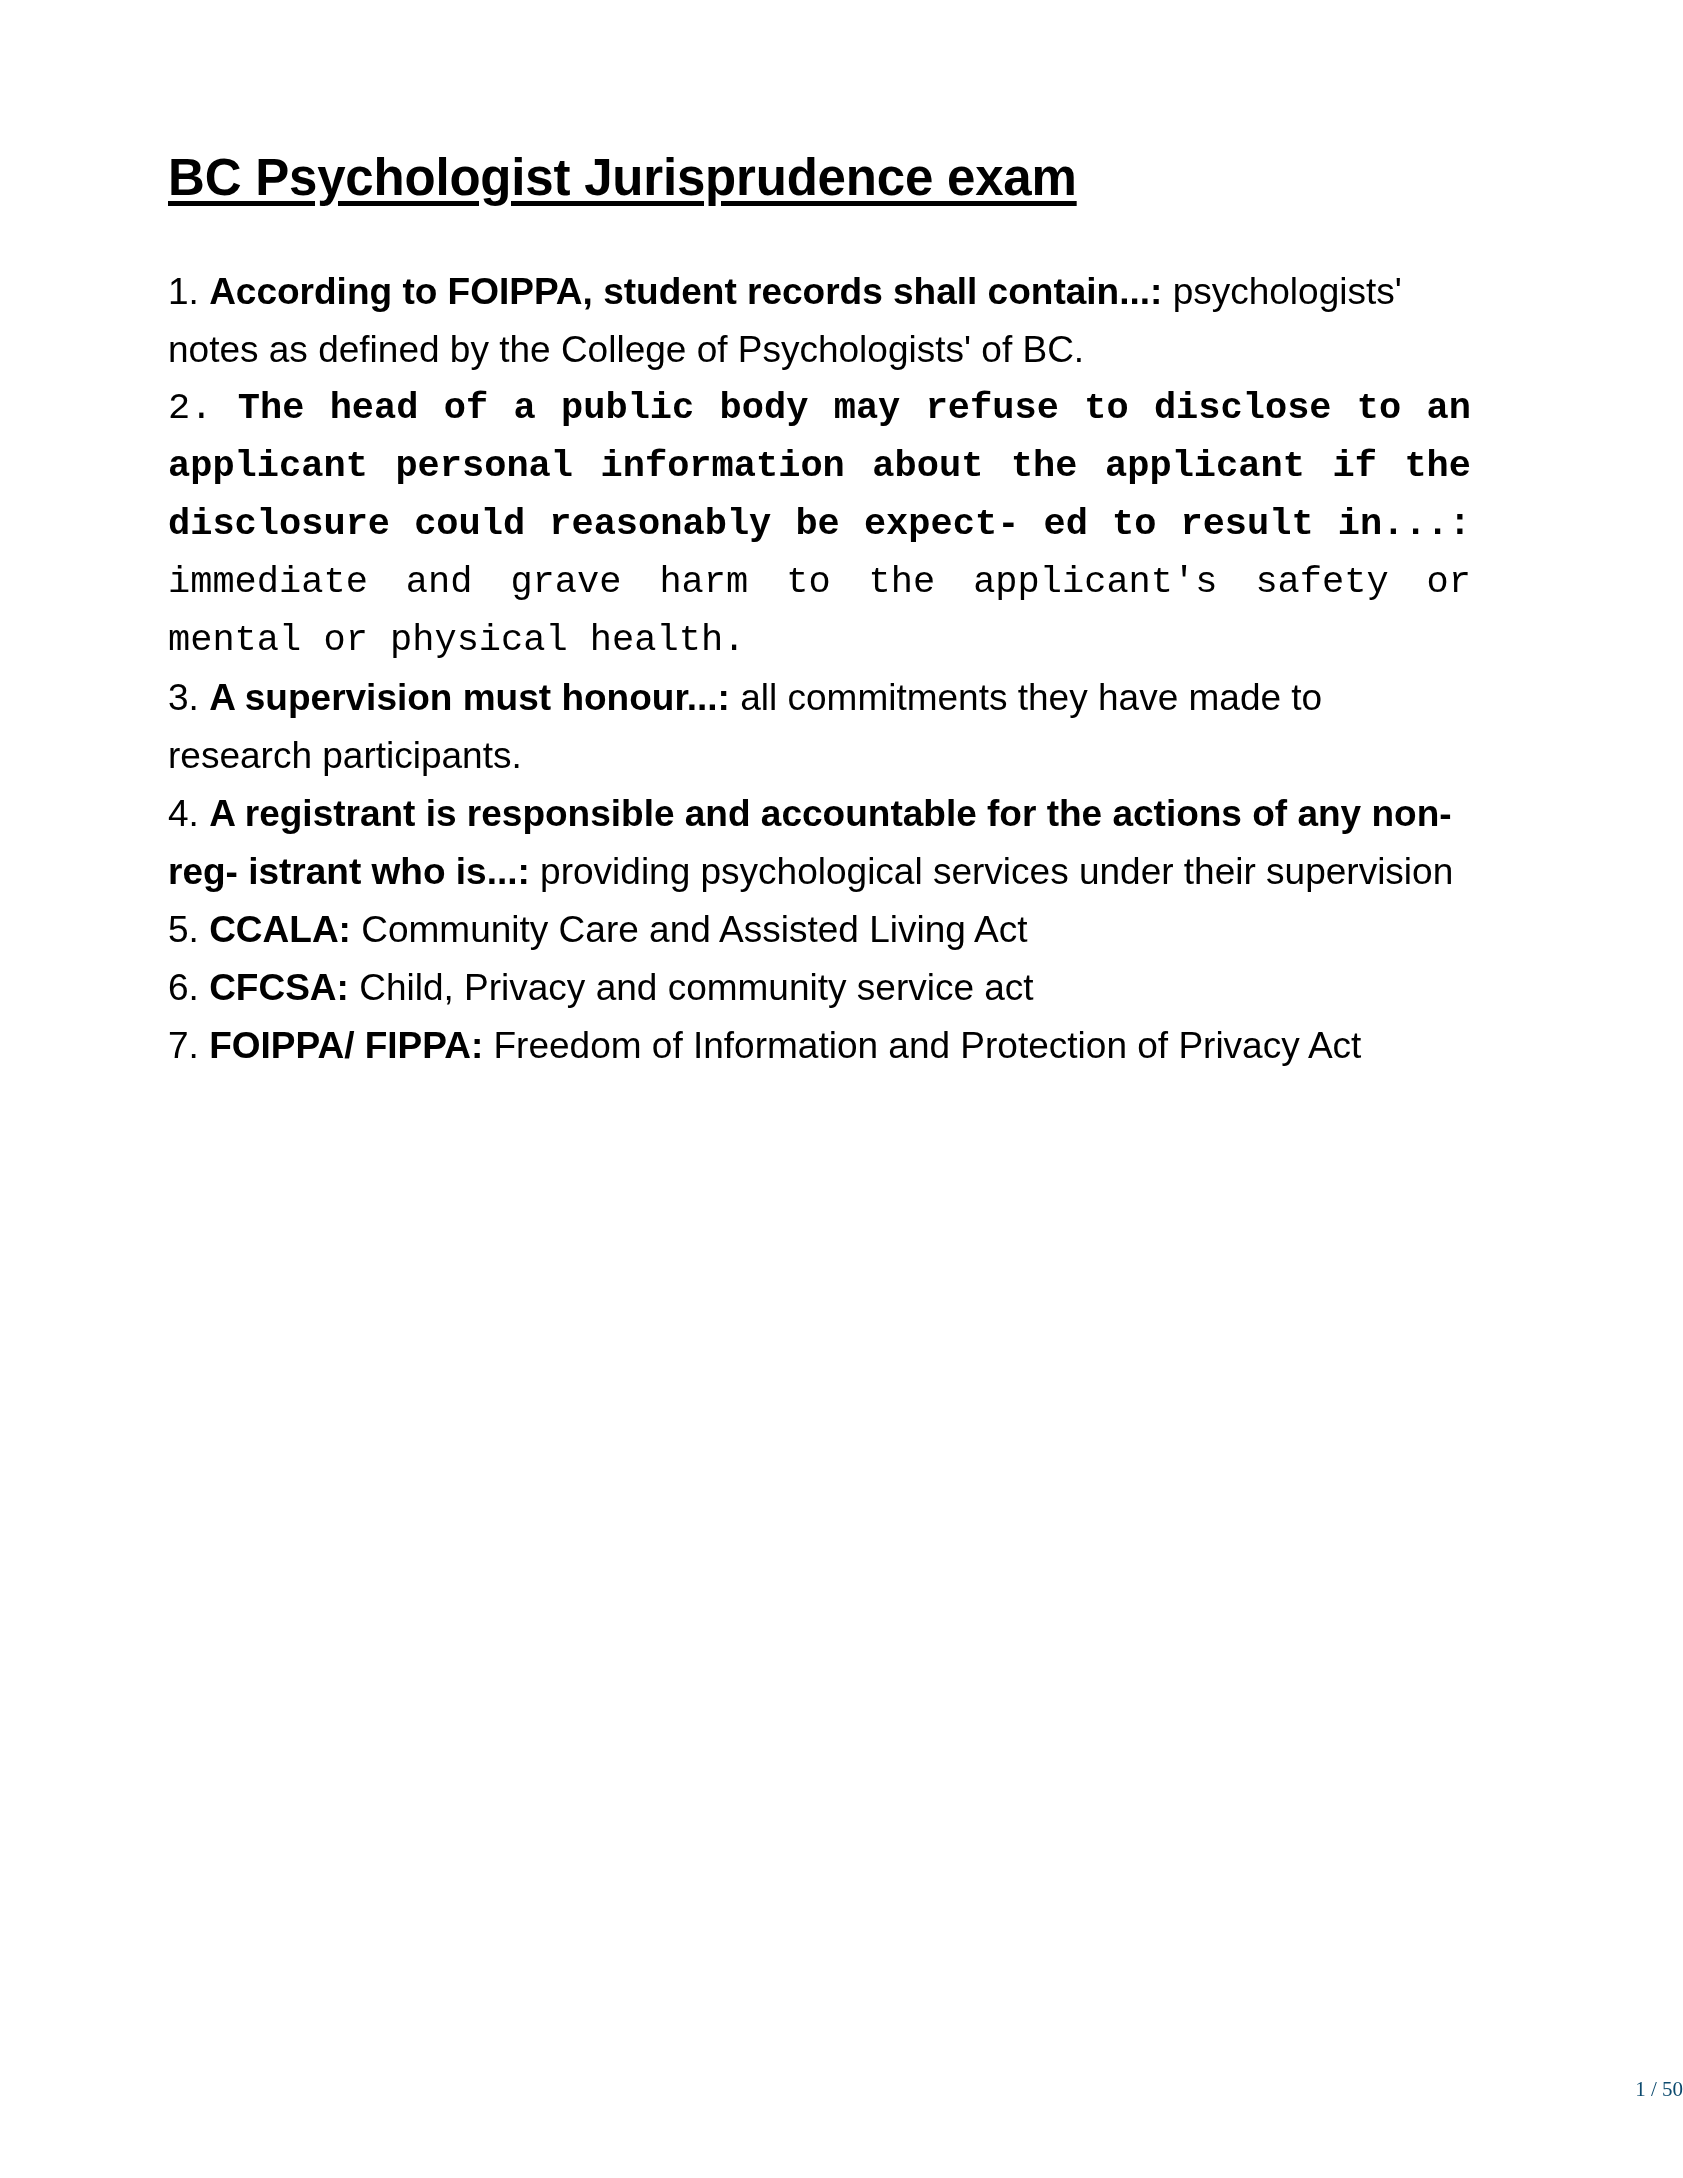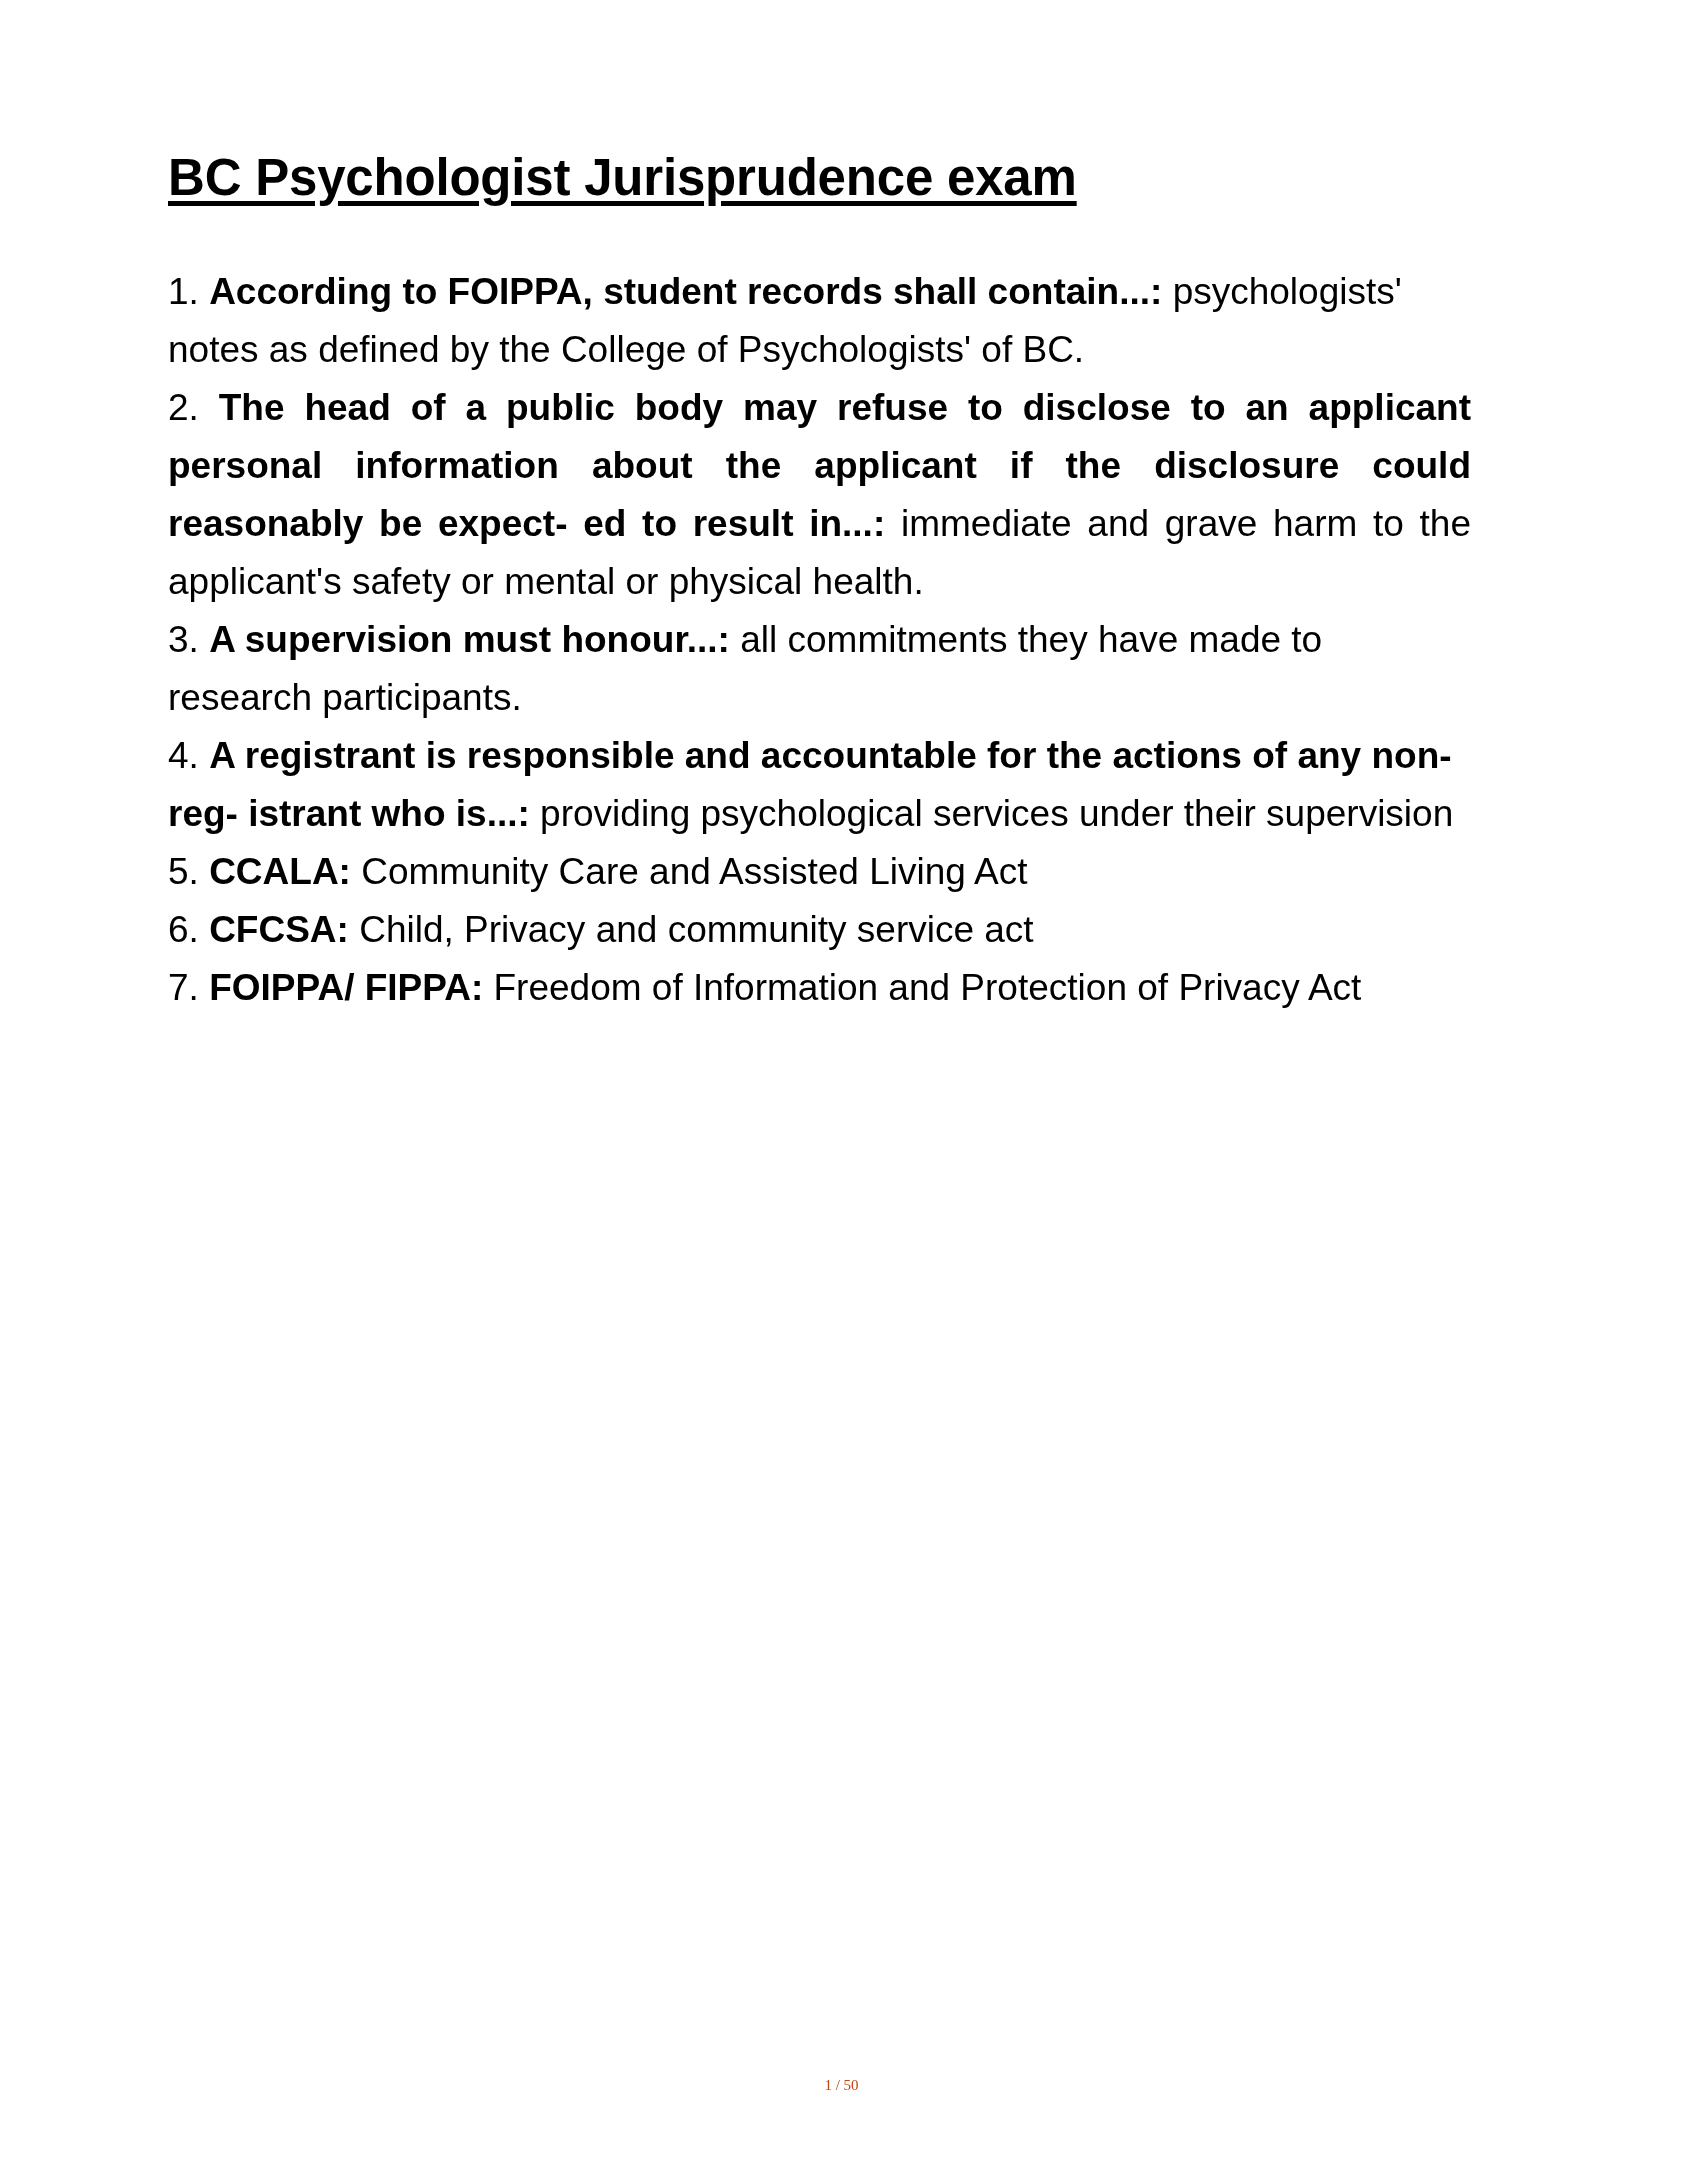--- a/index.html
+++ b/index.html
@@ -49,40 +49,41 @@
   }
 
   .qa-item {
     margin: 0;
     padding: 0;
     text-align: left;
   }
   .qa-item.justify {
     text-align: justify;
     text-justify: inter-word;
+    font-family: Liberation Mono, monospace;
   }
   .qa-item.justify > .q {
     
   }
 
   .q {
     font-weight: bold;
   }
   .a {
     font-weight: normal;
   }
 
   .page-footer {
     position: absolute;
     left: 0;
     top: 2077px;
     width: 1683px;
-    text-align: center;
-    font-size: 15px;
-    color: #c2410c;
+    text-align: right;
+    font-size: 21px;
+    color: #0c4a6e;
     font-family: "Liberation Serif", serif;
   }
 </style>
 </head>
 <body>
 
 <div class="page">
 
   <div class="content">
 

